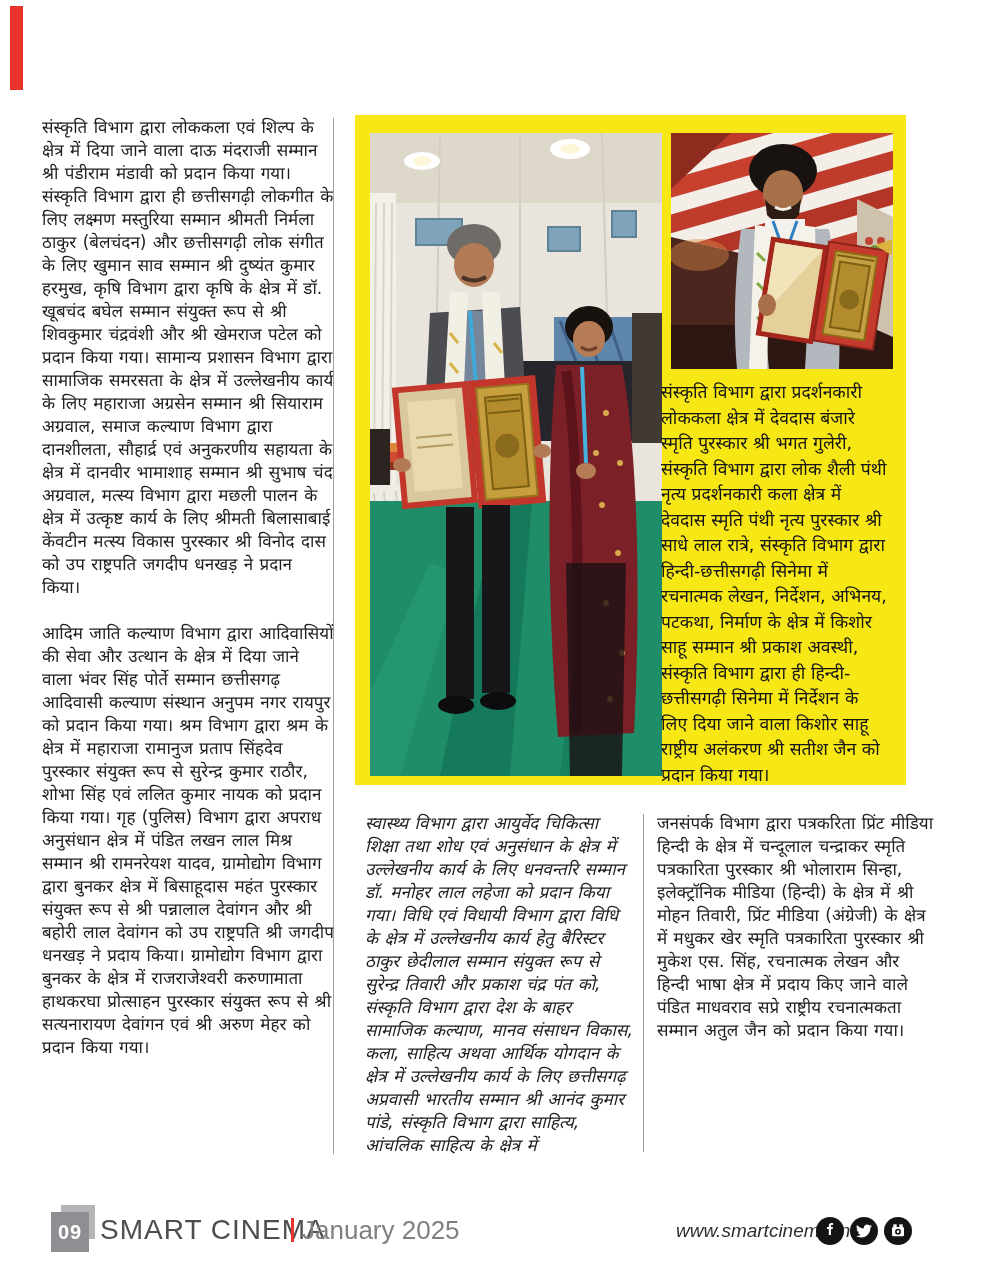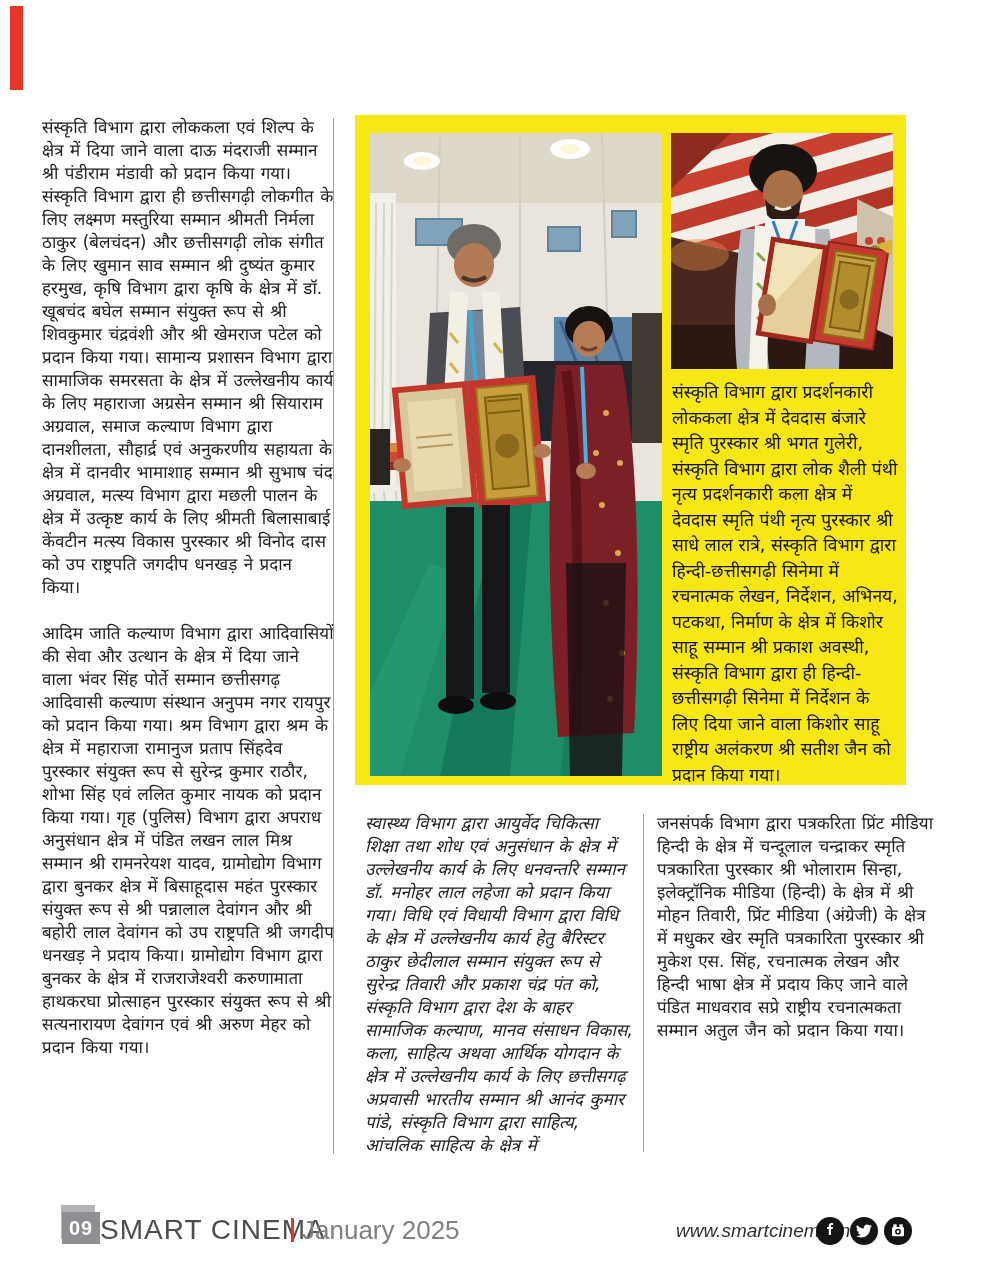--- a/index.html
+++ b/index.html
@@ -14,28 +14,28 @@
     font-family:"DejaVu Sans","Liberation Sans",sans-serif;
     text-align:left;word-spacing:1px;
   }
   .hindi p{margin:0 0 23px 0;}
   .hindi p:last-child{margin-bottom:0;}
   .vline{position:absolute;width:1px;background:#9aa0a1;}
   .corner-bar{position:absolute;left:10px;top:6px;width:13px;height:84px;background:#e8342a;}
   .yellow-box{position:absolute;left:355px;top:115px;width:551px;height:670px;background:#f7e715;}
   .photo{position:absolute;display:block;}
   .caption{
-    position:absolute;left:317px;top:265px;width:228px;
+    position:absolute;left:306px;top:265px;width:228px;
     font-size:17.5px;line-height:25.5px;color:#141414;
     font-family:"DejaVu Sans","Liberation Sans",sans-serif;
   }
   
   .pg-back{position:absolute;left:61px;top:1205px;width:34px;height:34px;background:#b4b5b7;}
   .pg-front{
-    position:absolute;left:62px;top:1212px;width:38px;height:32px;background:#8e8f92;
+    position:absolute;left:51px;top:1212px;width:38px;height:40px;background:#8e8f92;
     color:#ffffff;font-weight:bold;font-size:20px;display:flex;align-items:center;justify-content:center;
     letter-spacing:1px;
   }
   .brand{
     position:absolute;left:100px;top:1214px;font-size:28px;color:#4c4d4f;
     letter-spacing:1px;white-space:nowrap;
   }
   .issue-sep{position:absolute;left:291px;top:1218px;width:3px;height:24px;background:#e8342a;}
   .issue{
     position:absolute;left:302px;top:1215px;font-size:26px;color:#7f8083;

